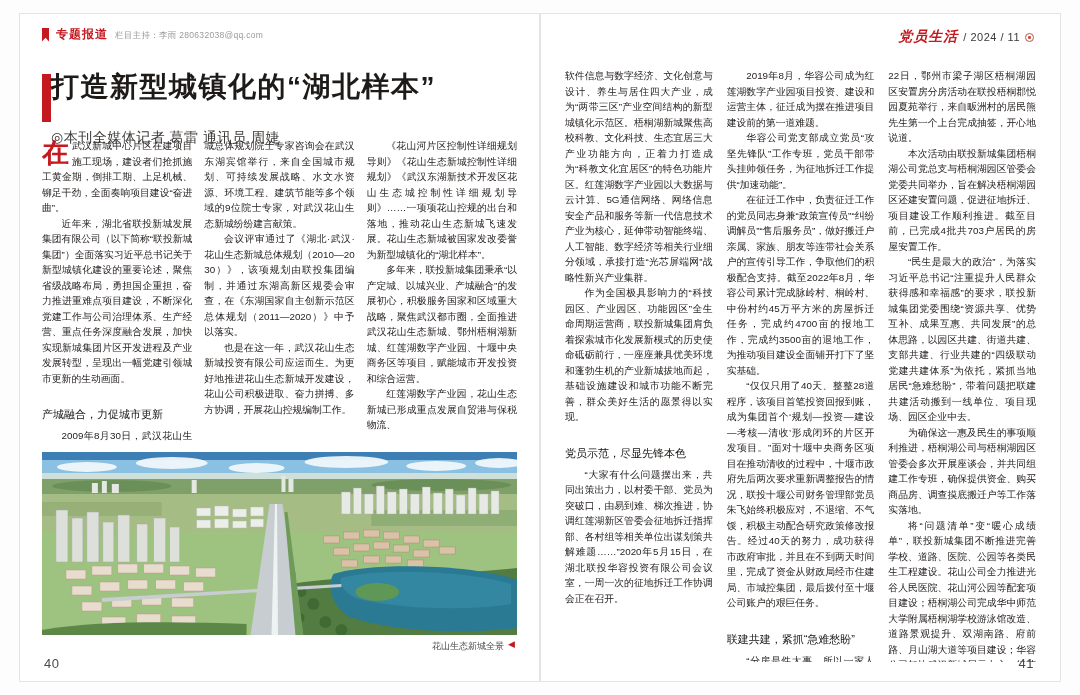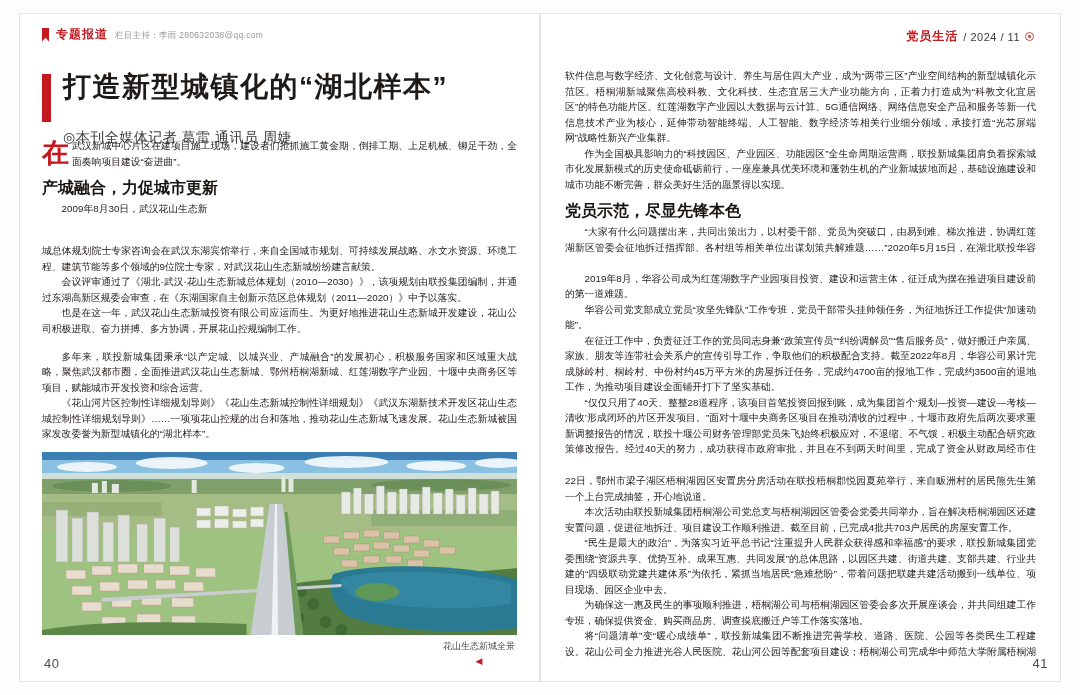--- a/index.html
+++ b/index.html
@@ -8,47 +8,47 @@
             background:#ffffff; box-shadow:0 0 0 1px #e4e4e4; display:flex; }
   .page { position:relative; width:519px; height:667px; overflow:hidden; background:#fff; }
   .gutter { width:2px; height:667px;
             background:linear-gradient(to right,#ffffff,#c9c9c9 50%,#ffffff); }
   
   .kicker-row { position:absolute; left:22px; top:12px; display:flex; align-items:center; gap:7px;text-align:center; }
   .kicker-mark { display:inline-block; width:7px; height:14px; background:#c3191f;
                  clip-path:polygon(0 0,100% 0,100% 100%,50% 74%,0 100%); }
   .kicker-text { color:#c3191f; font-weight:bold; font-size:12px; letter-spacing:1px; }
   .kicker-host { color:#9a9a9a; font-size:8.5px; letter-spacing:.3px; padding-top:2px; }
-  .title-block { position:absolute; left:22px; top:56px; display:flex; gap:12px; }
+  .title-block { position:absolute; left:22px; top:56px; display:flex; gap:0; }
   .title-bar { width:9px; height:48px; background:#c3191f; margin-top:4px; }
   .title-text { color:#1d1a18; font-size:28px; font-weight:800; letter-spacing:1.5px; line-height:34px; }
   .byline { color:#3c3a38; font-size:14px; margin-top:25px; letter-spacing:.5px; }
   
-  .columns { display:flex; position:absolute; text-align:justify;flex-direction:column; }
+  .columns { display:flex; position:absolute; text-align:justify; }
   .columns-left  { left:22px; top:124px; width:475px; height:304px; gap:12px; }
   .columns-right { left:24px; top:54px;  width:471px; height:594px; gap:14px; }
   .col { flex:1; overflow:hidden; }
   .para { font-size:9.8px; line-height:15.5px; color:#262220; text-indent:2em;
           word-break:break-all; text-justify:inter-ideograph; }
   .para.no-indent { text-indent:0; }
-  .subhead { font-size:16px; line-height:15px; color:#171411; font-weight:bold; margin:11px 0 6px; }
+  .subhead { font-size:11px; line-height:15px; color:#171411; font-weight:normal; margin:21px 0 6px; }
   .dropcap { float:left; color:#c3191f; font-size:27px; line-height:27px; font-weight:800;
              padding:2px 3px 0 0; text-indent:0; }
   
   .photo-wrap { position:absolute; left:22px; top:438px; width:475px; height:183px; overflow:hidden; background:#9ec27f; }
   .photo-wrap svg { display:block; width:100%; height:100%; }
   .caption-row { position:absolute; right:24px; top:626px; font-size:9px; color:#4a4a4a;
-                 display:flex; align-items:center; gap:4px;flex-direction:column; }
+                 display:flex; align-items:flex-start; gap:4px; }
   .caption-mark { color:#c3191f; font-size:9px; line-height:9px; }
   
   .pagenum { position:absolute; bottom:10px; font-size:13px; color:#4b4b4b; letter-spacing:.5px; }
-  .pagenum.pl { left:24px; } .pagenum.pr { right:12px; }
+  .pagenum.pl { left:24px; } .pagenum.pr { right:26px; }
   .masthead { position:absolute; top:14px; right:26px; display:flex; align-items:center; gap:5px; }
   .mast-logo { color:#c3191f; font-family:"DejaVu Serif","Liberation Serif",serif;
-               font-weight:bold; font-size:12px; letter-spacing:1px; }
+               font-style:italic; font-weight:bold; font-size:14px; letter-spacing:1px; }
   .mast-issue { color:#3a3a3a; font-size:11px; letter-spacing:.5px; }
   .issue-badge { display:inline-block; width:9px; height:9px; border-radius:50%;
                  border:1.5px solid #c3504a; background:radial-gradient(circle,#c3504a 28%,#fff 30%); }
 </style>
 </head>
 <body>
 
 <div class="spread">
 
   <div class="page">
@@ -62,31 +62,32 @@
       <div class="title-bar"></div>
       <div>
         <h1 class="title-text">打造新型城镇化的“湖北样本”</h1>
         <div class="byline">◎本刊全媒体记者 葛雷 通讯员 周婕</div>
       </div>
     </div>
 
     <div class="columns columns-left">
       <div class="col">
           <p class="para no-indent"><span class="dropcap">在</span>武汉新城中心片区在建项目施工现场，建设者们抢抓施工黄金期，倒排工期、上足机械、铆足干劲，全面奏响项目建设“奋进曲”。</p>
+          <p class="para">近年来，湖北省联投新城发展集团有限公司（以下简称“联投新城集团”）全面落实习近平总书记关于新型城镇化建设的重要论述，聚焦省级战略布局，勇担国企重担，奋力推进重难点项目建设，不断深化党建工作与公司治理体系、生产经营、重点任务深度融合发展，加快实现新城集团片区开发进程及产业发展转型，呈现出一幅党建引领城市更新的生动画面。</p>
           <h3 class="subhead">产城融合，力促城市更新</h3>
           <p class="para">2009年8月30日，武汉花山生态新</p>
         </div>
       <div class="col">
           <p class="para no-indent">城总体规划院士专家咨询会在武汉东湖宾馆举行，来自全国城市规划、可持续发展战略、水文水资源、环境工程、建筑节能等多个领域的9位院士专家，对武汉花山生态新城纷纷建言献策。</p>
           <p class="para">会议评审通过了《湖北·武汉·花山生态新城总体规划（2010—2030）》，该项规划由联投集团编制，并通过东湖高新区规委会审查，在《东湖国家自主创新示范区总体规划（2011—2020）》中予以落实。</p>
           <p class="para">也是在这一年，武汉花山生态新城投资有限公司应运而生。为更好地推进花山生态新城开发建设，花山公司积极进取、奋力拼搏、多方协调，开展花山控规编制工作。</p>
         </div>
       <div class="col">
+          <p class="para">《花山河片区控制性详细规划导则》《花山生态新城控制性详细规划》《武汉东湖新技术开发区花山生态城控制性详细规划导则》……一项项花山控规的出台和落地，推动花山生态新城飞速发展。花山生态新城被国家发改委誉为新型城镇化的“湖北样本”。</p>
           <p class="para">多年来，联投新城集团秉承“以产定城、以城兴业、产城融合”的发展初心，积极服务国家和区域重大战略，聚焦武汉都市圈，全面推进武汉花山生态新城、鄂州梧桐湖新城、红莲湖数字产业园、十堰中央商务区等项目，赋能城市开发投资和综合运营。</p>
-          <p class="para">《花山河片区控制性详细规划导则》《花山生态新城控制性详细规划》《武汉东湖新技术开发区花山生态城控制性详细规划导则》……一项项花山控规的出台和落地，推动花山生态新城飞速发展。花山生态新城被国家发改委誉为新型城镇化的“湖北样本”。</p>
           <p class="para">红莲湖数字产业园，花山生态新城已形成重点发展自贸港与保税物流、</p>
         </div>
     </div>
 
     <div class="photo-wrap">
       <svg viewBox="0 0 476 183" preserveAspectRatio="none">
         <rect width="476" height="183" fill="#9ec27f"></rect>
 
         <rect width="476" height="10" fill="#3d7fb5"></rect>
         <rect y="8" width="476" height="14" fill="#8ac0e2"></rect>

